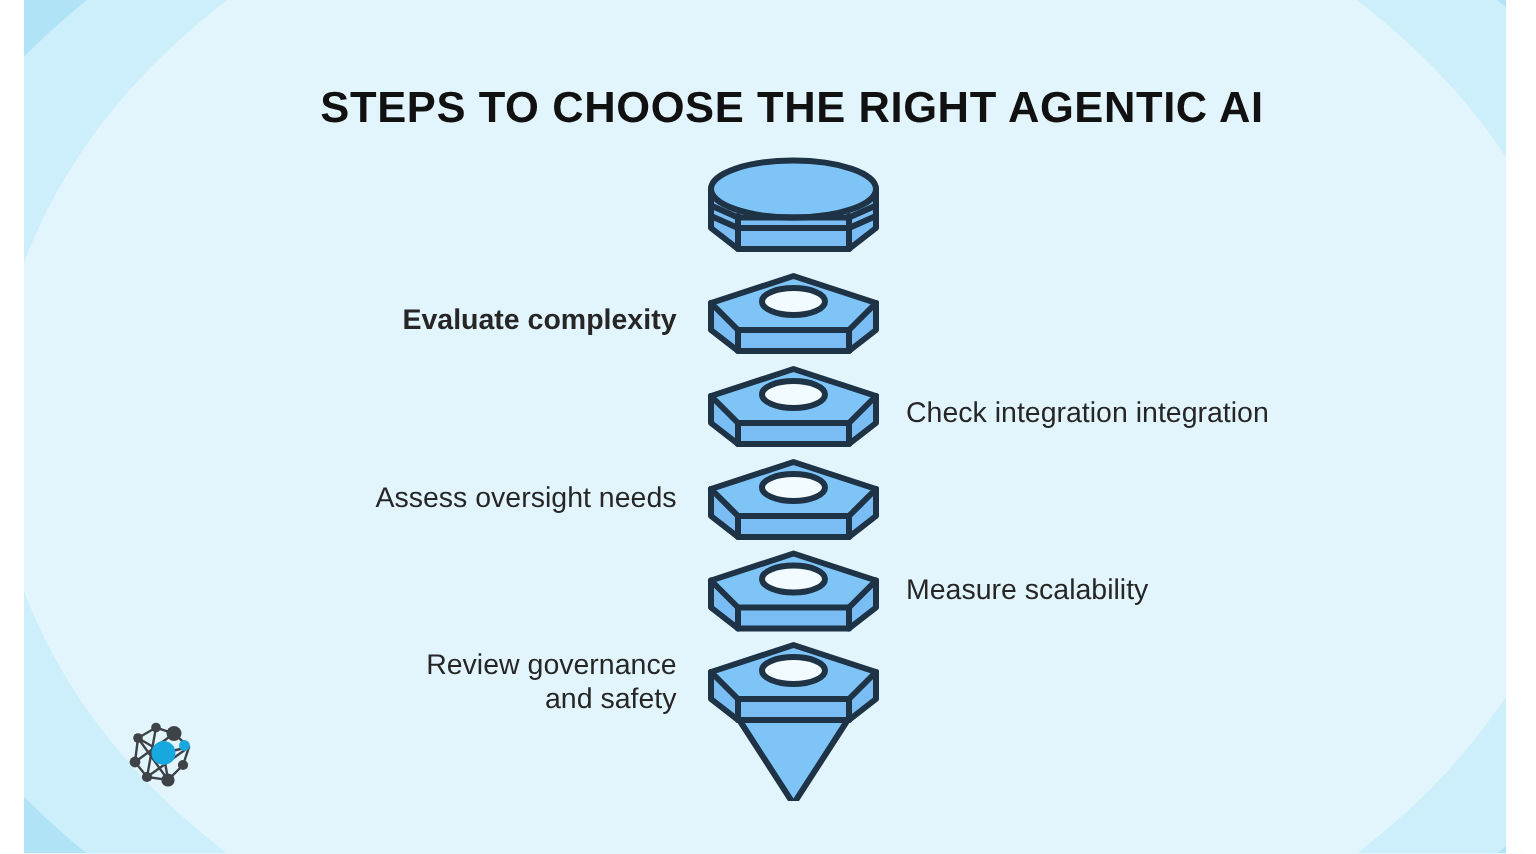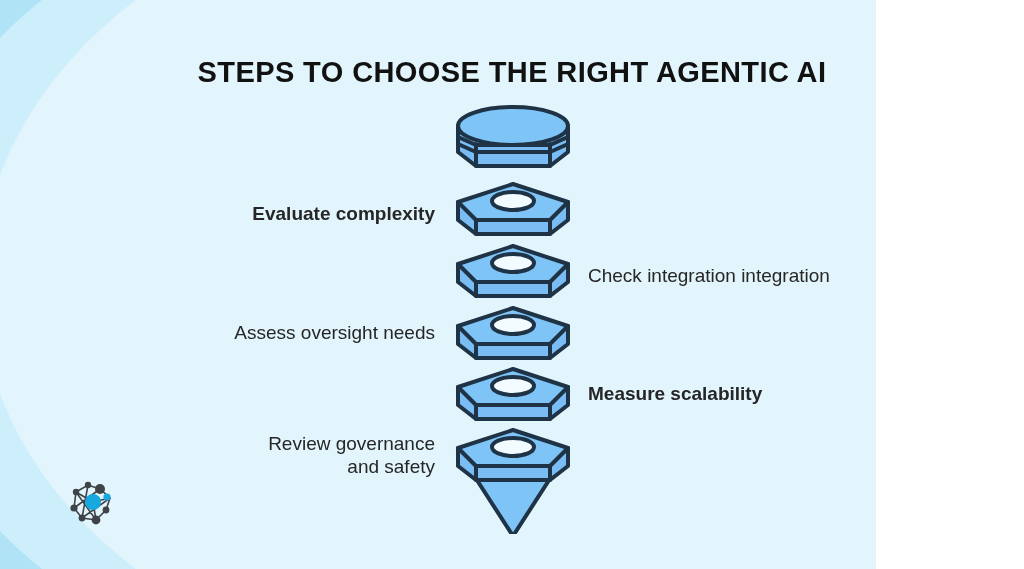--- a/index.html
+++ b/index.html
@@ -2,25 +2,26 @@
 <html><head>
 <meta charset="utf-8">
 <style>
   html, body {
     margin: 0;
     padding: 0;
     background: #ffffff;
   }
   #slide {
     position: relative;
-    width: 876px;
+    width: 988px;
     height: 569px;
     overflow: hidden;
     background: #b0e3f5;
     font-family: "Liberation Sans", sans-serif;
+    margin-left: 16px;
   }
 
   
   .bg-band {
     position: absolute;
     border-radius: 50%;
     pointer-events: none;
   }
   .bg-band-mid {
     left: -110px;
@@ -142,21 +143,21 @@
     </svg>
   </div>
 
 
   <div class="label label-left" style="left:135px; top:202px; width:300px;font-weight:bold;">Evaluate complexity</div>
 
   <div class="label label-right" style="left:588px; top:264px;">Check integration integration</div>
 
   <div class="label label-left" style="left:135px; top:321px; width:300px;">Assess oversight needs</div>
 
-  <div class="label label-right" style="left:588px; top:382px;font-weight:bold;">Measure scalability</div>
+  <div class="label label-right" style="left:588px; top:382px;">Measure scalability</div>
 
   <div class="label label-left" style="left:135px; top:432px; width:300px;">Review governance
 and safety</div>
 
   <div class="logo">
     <svg width="54" height="54" viewBox="0 0 54 54" xmlns="http://www.w3.org/2000/svg">
       <g stroke="#3d4347" stroke-width="1.6" fill="none">
         <path d="M10,16 L22,9 L34,13 L44,22 L40,34 L30,44 L16,42 L8,32 Z"></path>
         <path d="M10,16 L30,44 M22,9 L16,42 M34,13 L8,32 M44,22 L16,42 M27,26 L44,22 M27,26 L10,16 M27,26 L30,44"></path>
       </g>

